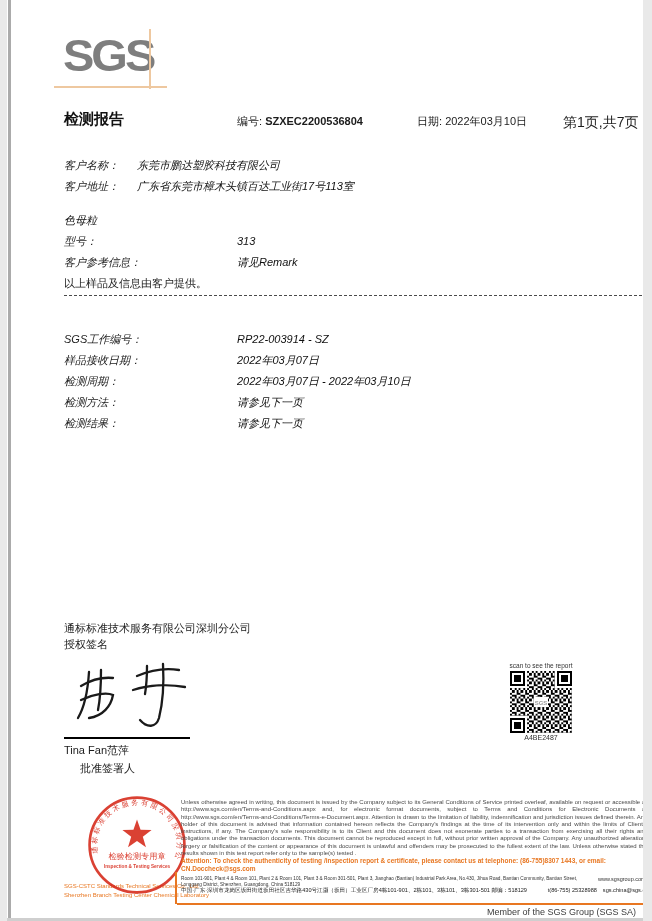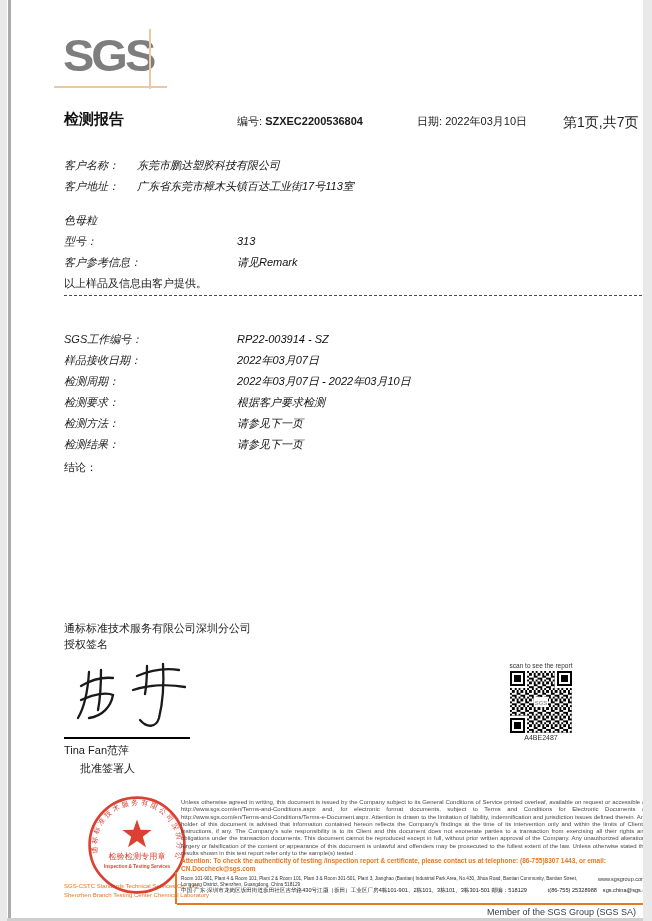--- a/index.html
+++ b/index.html
@@ -126,33 +126,28 @@
     </div>
     <div class="row">
       <span class="lbl">样品接收日期：</span>
       <span class="val">2022年03月07日</span>
     </div>
     <div class="row">
       <span class="lbl">检测周期：</span>
       <span class="val">2022年03月07日 - 2022年03月10日</span>
     </div>
     <div class="row">
-      <span class="lbl">检测要求：</span>
-      <span class="val">根据客户要求检测</span>
-    </div>
-    <div class="row">
       <span class="lbl">检测方法：</span>
       <span class="val">请参见下一页</span>
     </div>
     <div class="row">
       <span class="lbl">检测结果：</span>
       <span class="val">请参见下一页</span>
     </div>
     <div class="conc">
-      <span class="lbl">结论：</span>
     </div>
   </div>
 
   <div class="sig-block">
     <div class="sig-company">通标标准技术服务有限公司深圳分公司</div>
     <div class="sig-auth">授权签名</div>
     <svg class="sig-draw" viewBox="0 0 150 78">
       <g fill="none" stroke="#1a1a1a" stroke-width="2.3" stroke-linecap="round">
         <path d="M14,26 C24,20 36,17 46,18"></path>
         <path d="M22,12 C21,28 18,46 11,58"></path>

